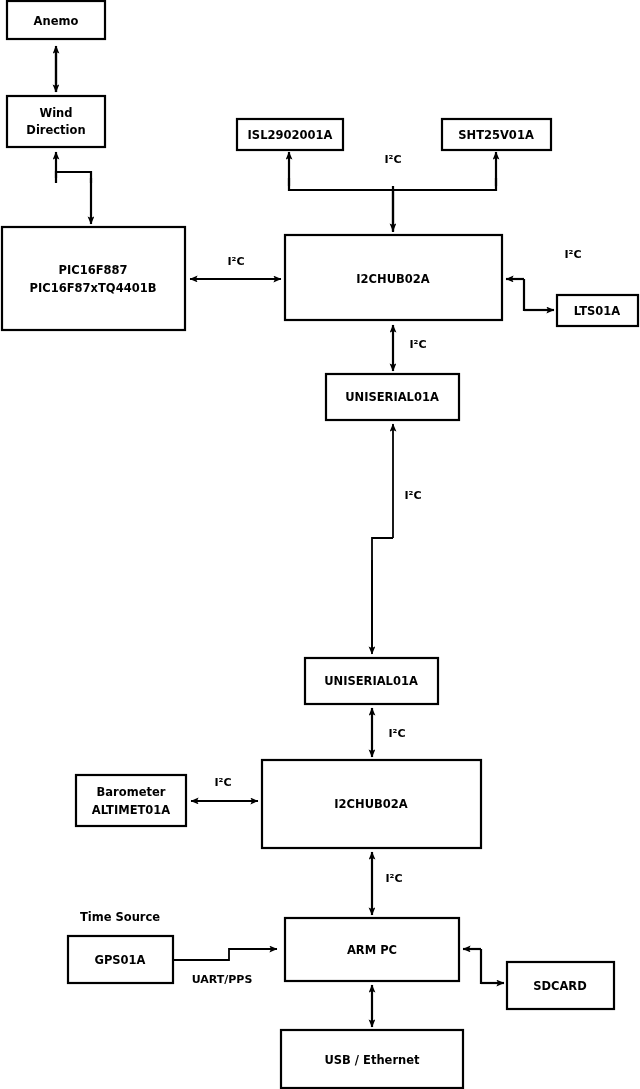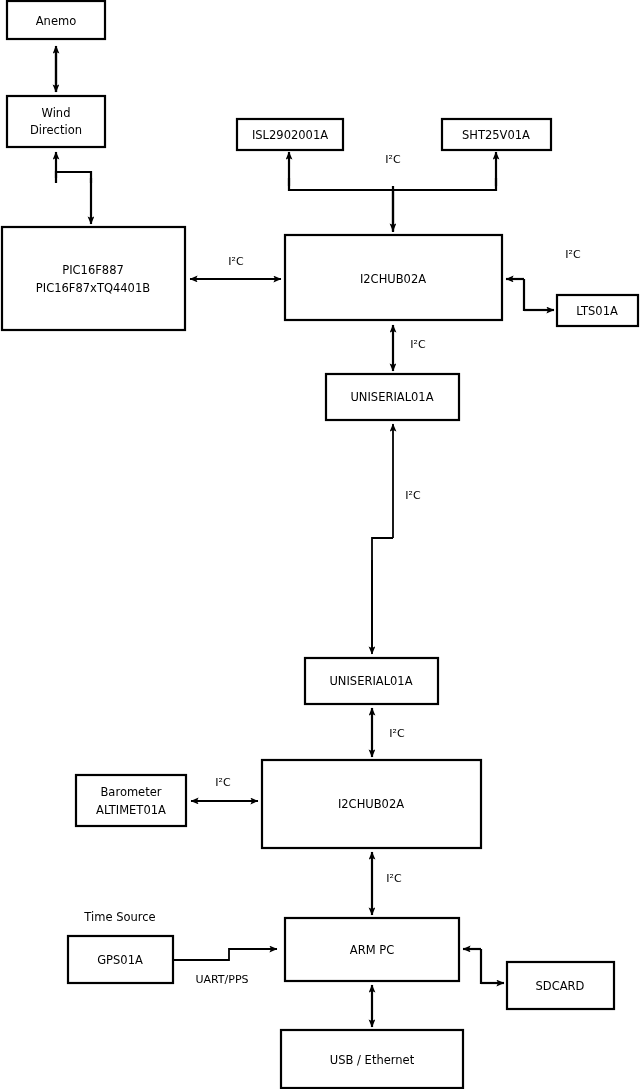--- a/index.html
+++ b/index.html
@@ -9,20 +9,21 @@
   }
   body {
     font-family: "DejaVu Sans", sans-serif;
   }
   #diagram-root {
     position: relative;
     width: 640px;
     height: 1089px;
     background: #ffffff;
     overflow: hidden;
+    font-weight: bold;
   }
   svg#diagram-svg {
     position: absolute;
     left: 0;
     top: 0;
     width: 640px;
     height: 1089px;
   }
   .node-box {
     fill: #ffffff;

